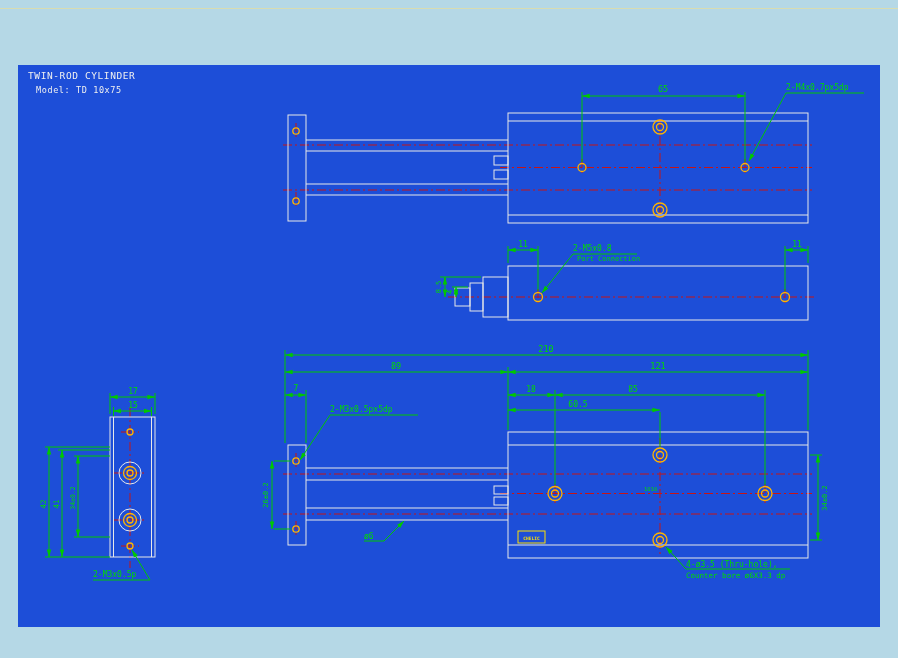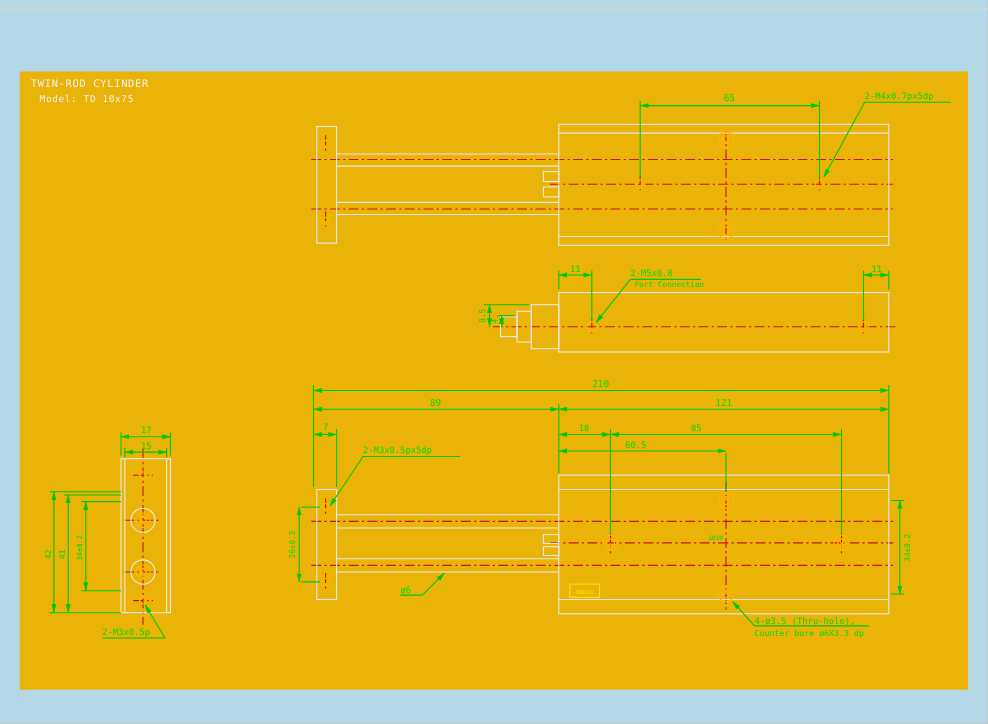--- a/index.html
+++ b/index.html
@@ -9,21 +9,21 @@
     font-family:"DejaVu Sans Mono", monospace;
     position:relative;
     overflow:hidden;
   }
   .topline {
     position:absolute; left:0; top:8px; width:898px; height:1px;
     background:#d9dcb0;
   }
   .canvas {
     position:absolute; left:18px; top:65px; width:862px; height:562px;
-    background:#eab308;
+    background:#1d4ed8;
   }
   svg { display:block; }
   .ol   { stroke:#e8e8e8; stroke-width:1; fill:none; }
   .cl   { stroke:#c81414; stroke-width:1; fill:none; stroke-dasharray:9 3 2 3; }
   .hole { stroke:#ffb400; stroke-width:1.3; fill:none; }
   .dim  { stroke:#00c800; stroke-width:1; fill:none; }
   .dt   { fill:#00dc00; font-family:"DejaVu Sans Mono", monospace; }
   .wt   { fill:#f0f0f0; font-family:"DejaVu Sans Mono", monospace; letter-spacing:0.6px; }
   .lt   { fill:#ffe000; font-family:"DejaVu Sans Mono", monospace; font-weight:bold; }
   .logo-box { stroke:#ffe000; stroke-width:1; fill:none; }

